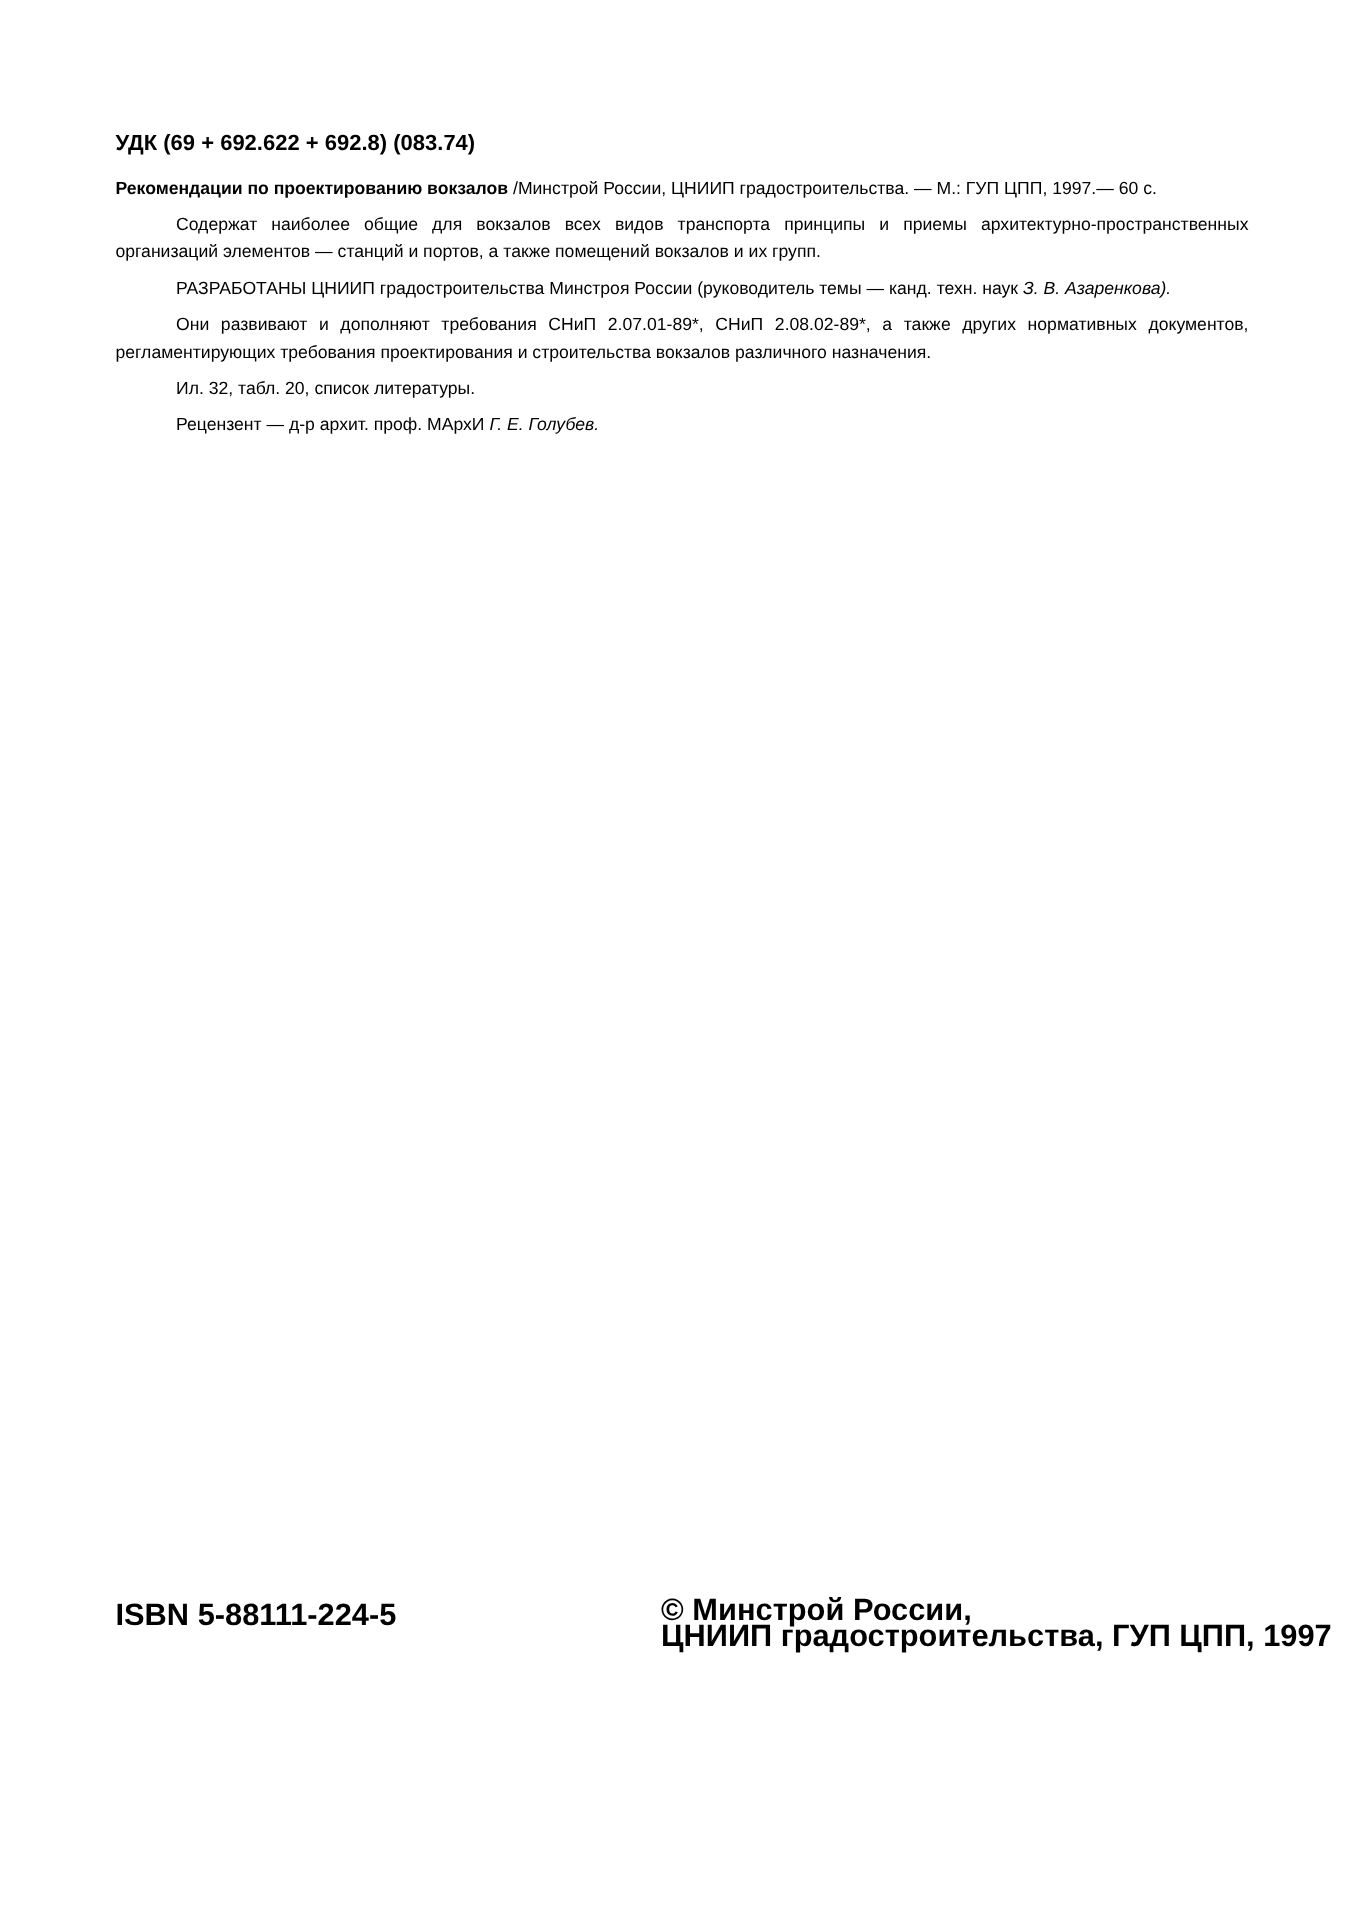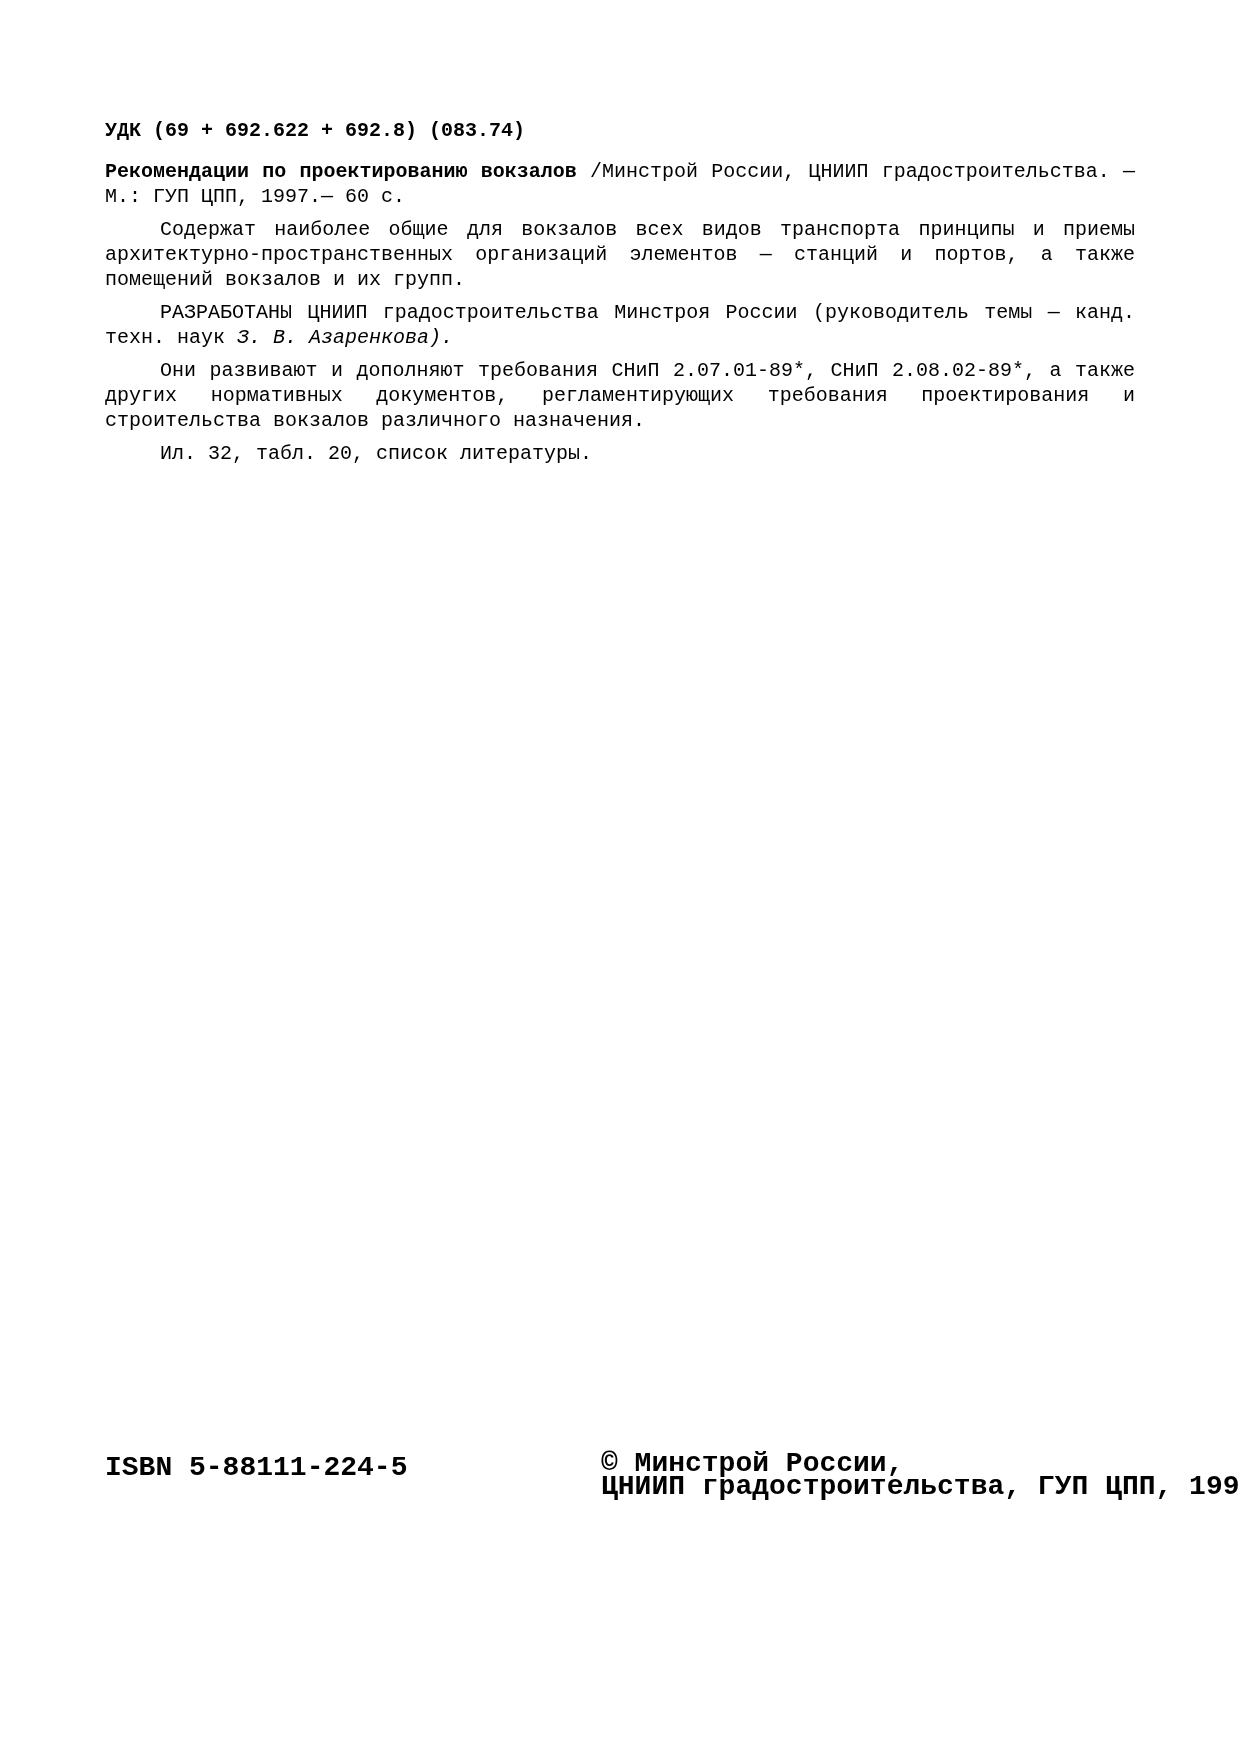--- a/index.html
+++ b/index.html
@@ -5,38 +5,38 @@
   html, body {
     margin: 0;
     padding: 0;
     background: #ffffff;
   }
   .page {
     position: relative;
     width: 1240px;
     height: 1755px;
     background: #ffffff;
-    font-family: Liberation Mono, monospace;
+    font-family: Liberation Sans, sans-serif;
     color: #000000;
     overflow: hidden;
   }
   .content {
     position: absolute;
     left: 105px;
     right: 105px;
     top: 118px;
   }
   .udk {
     font-weight: bold;
     font-size: 20px;
     line-height: 25px;
     margin: 0 0 16px 0;
   }
   .para {
-    font-size: 20px;
+    font-size: 16px;
     line-height: 25px;
     margin: 0 0 8px 0;
     text-align: justify;
   }
   .para.indent {
     text-indent: 55px;
   }
   .footer {
     position: absolute;
     left: 105px;
@@ -67,20 +67,21 @@
 
 <div class="page">
   <div class="content">
     <p class="udk">УДК (69 + 692.622 + 692.8) (083.74)</p>
     <div>
         <p class="para"><span style="font-weight: bold;">Рекомендации по проектированию вокзалов</span><span> /Минстрой России, ЦНИИП градостроительства. — М.: ГУП ЦПП, 1997.— 60 с.</span></p>
         <p class="para indent"><span>Содержат наиболее общие для вокзалов всех видов транспорта принципы и приемы архитектурно-пространственных организаций элементов — станций и портов, а также помещений вокзалов и их групп.</span></p>
         <p class="para indent"><span>РАЗРАБОТАНЫ ЦНИИП градостроительства Минстроя России (руководитель темы — канд. техн. наук </span><span style="font-style: italic;">З. В. Азаренкова).</span></p>
         <p class="para indent"><span>Они развивают и дополняют требования СНиП 2.07.01-89*, СНиП 2.08.02-89*, а также других нормативных документов, регламентирующих требования проектирования и строительства вокзалов различного назначения.</span></p>
         <p class="para indent"><span>Ил. 32, табл. 20, список литературы.</span></p>
+        <p class="para indent"><span>Рецензент — д-р архит. проф. МАрхИ </span><span style="font-style: italic;">Г. Е. Голубев.</span></p>
       </div>
   </div>
   <div class="footer">
     <span class="isbn">ISBN 5-88111-224-5</span>
     <div class="copyright">
       <div>© Минстрой России,</div>
       <div>ЦНИИП градостроительства, ГУП ЦПП, 1997</div>
     </div>
   </div>
 </div>

